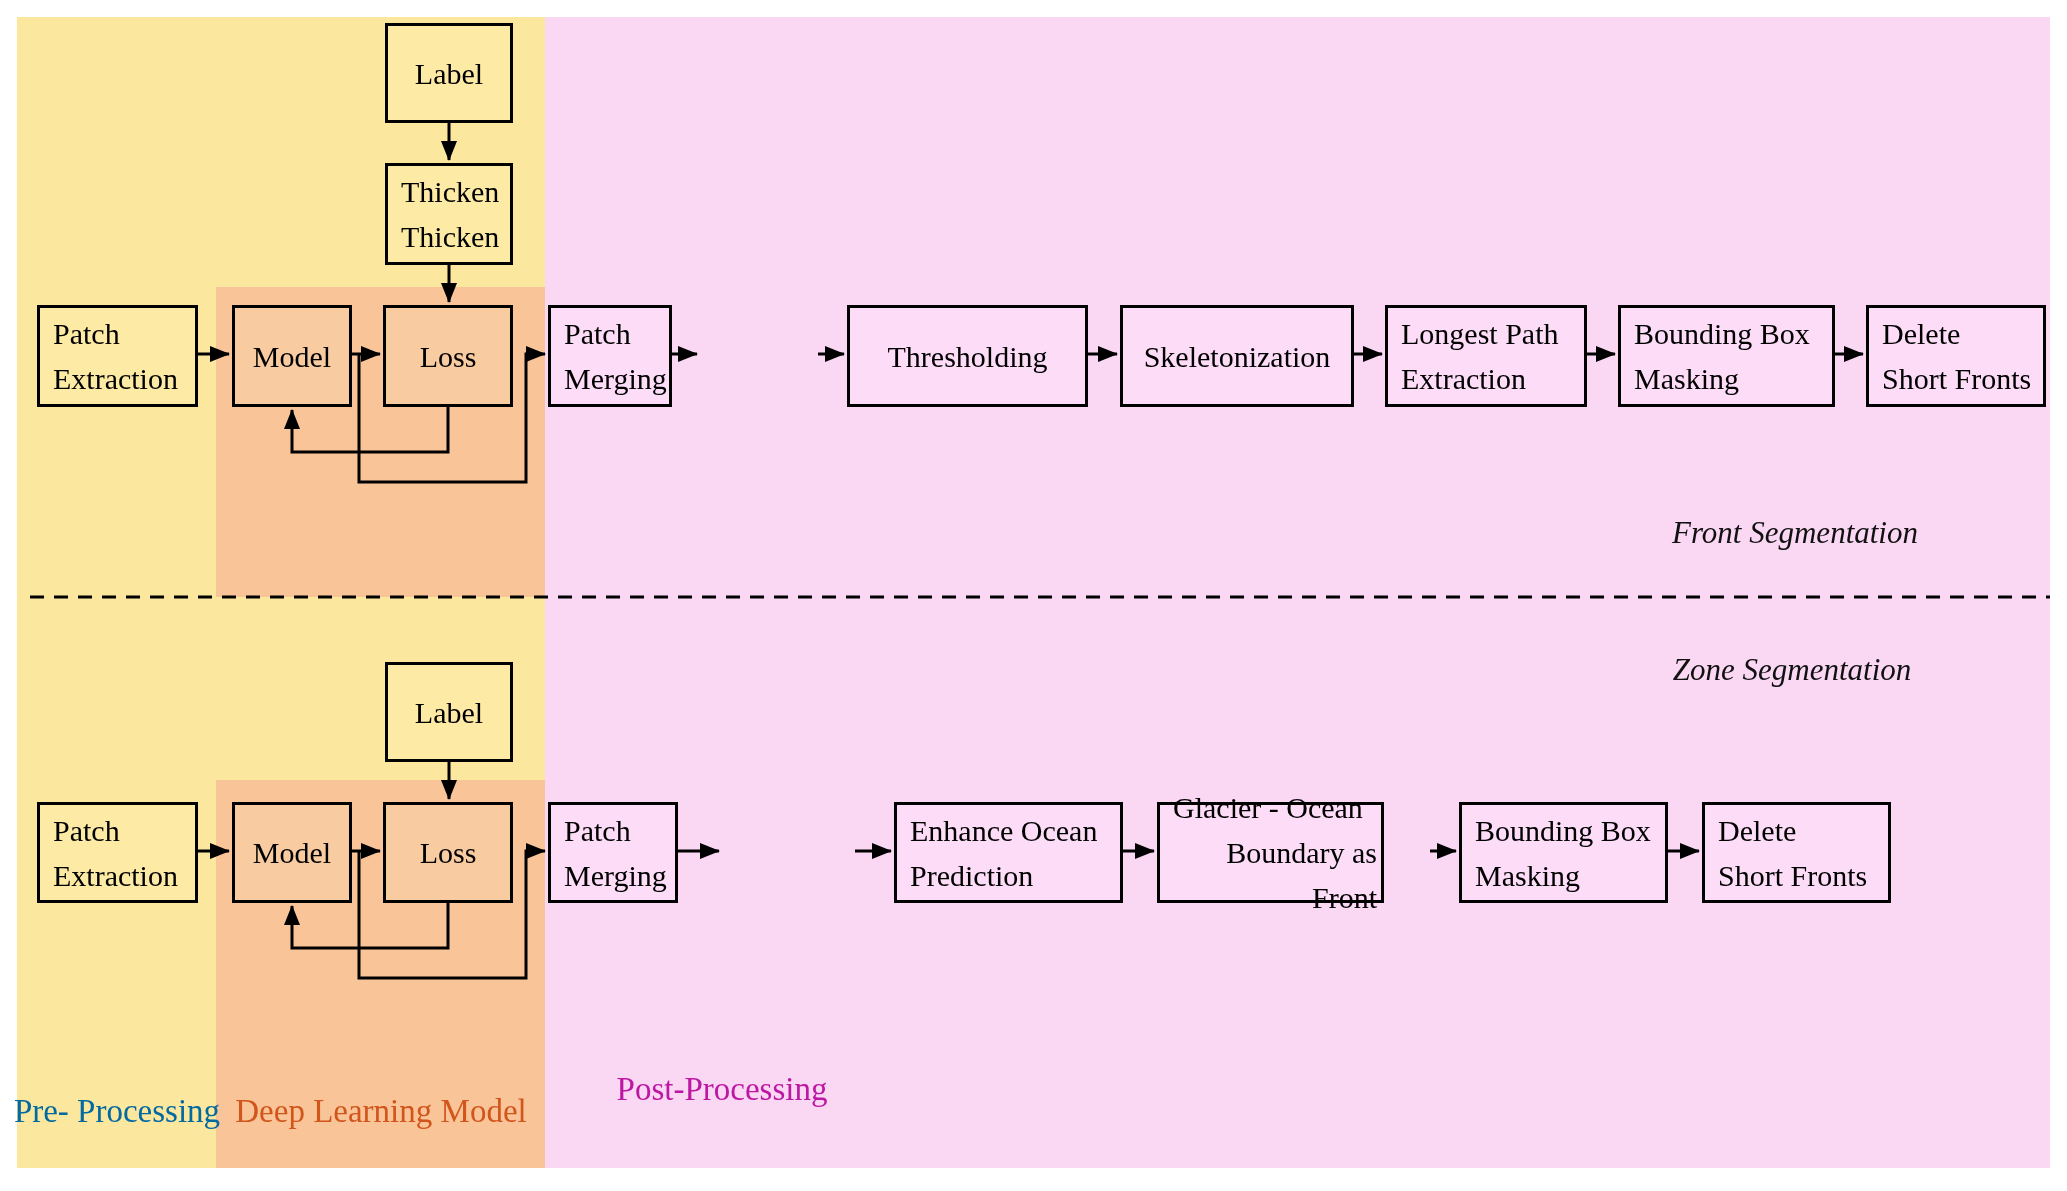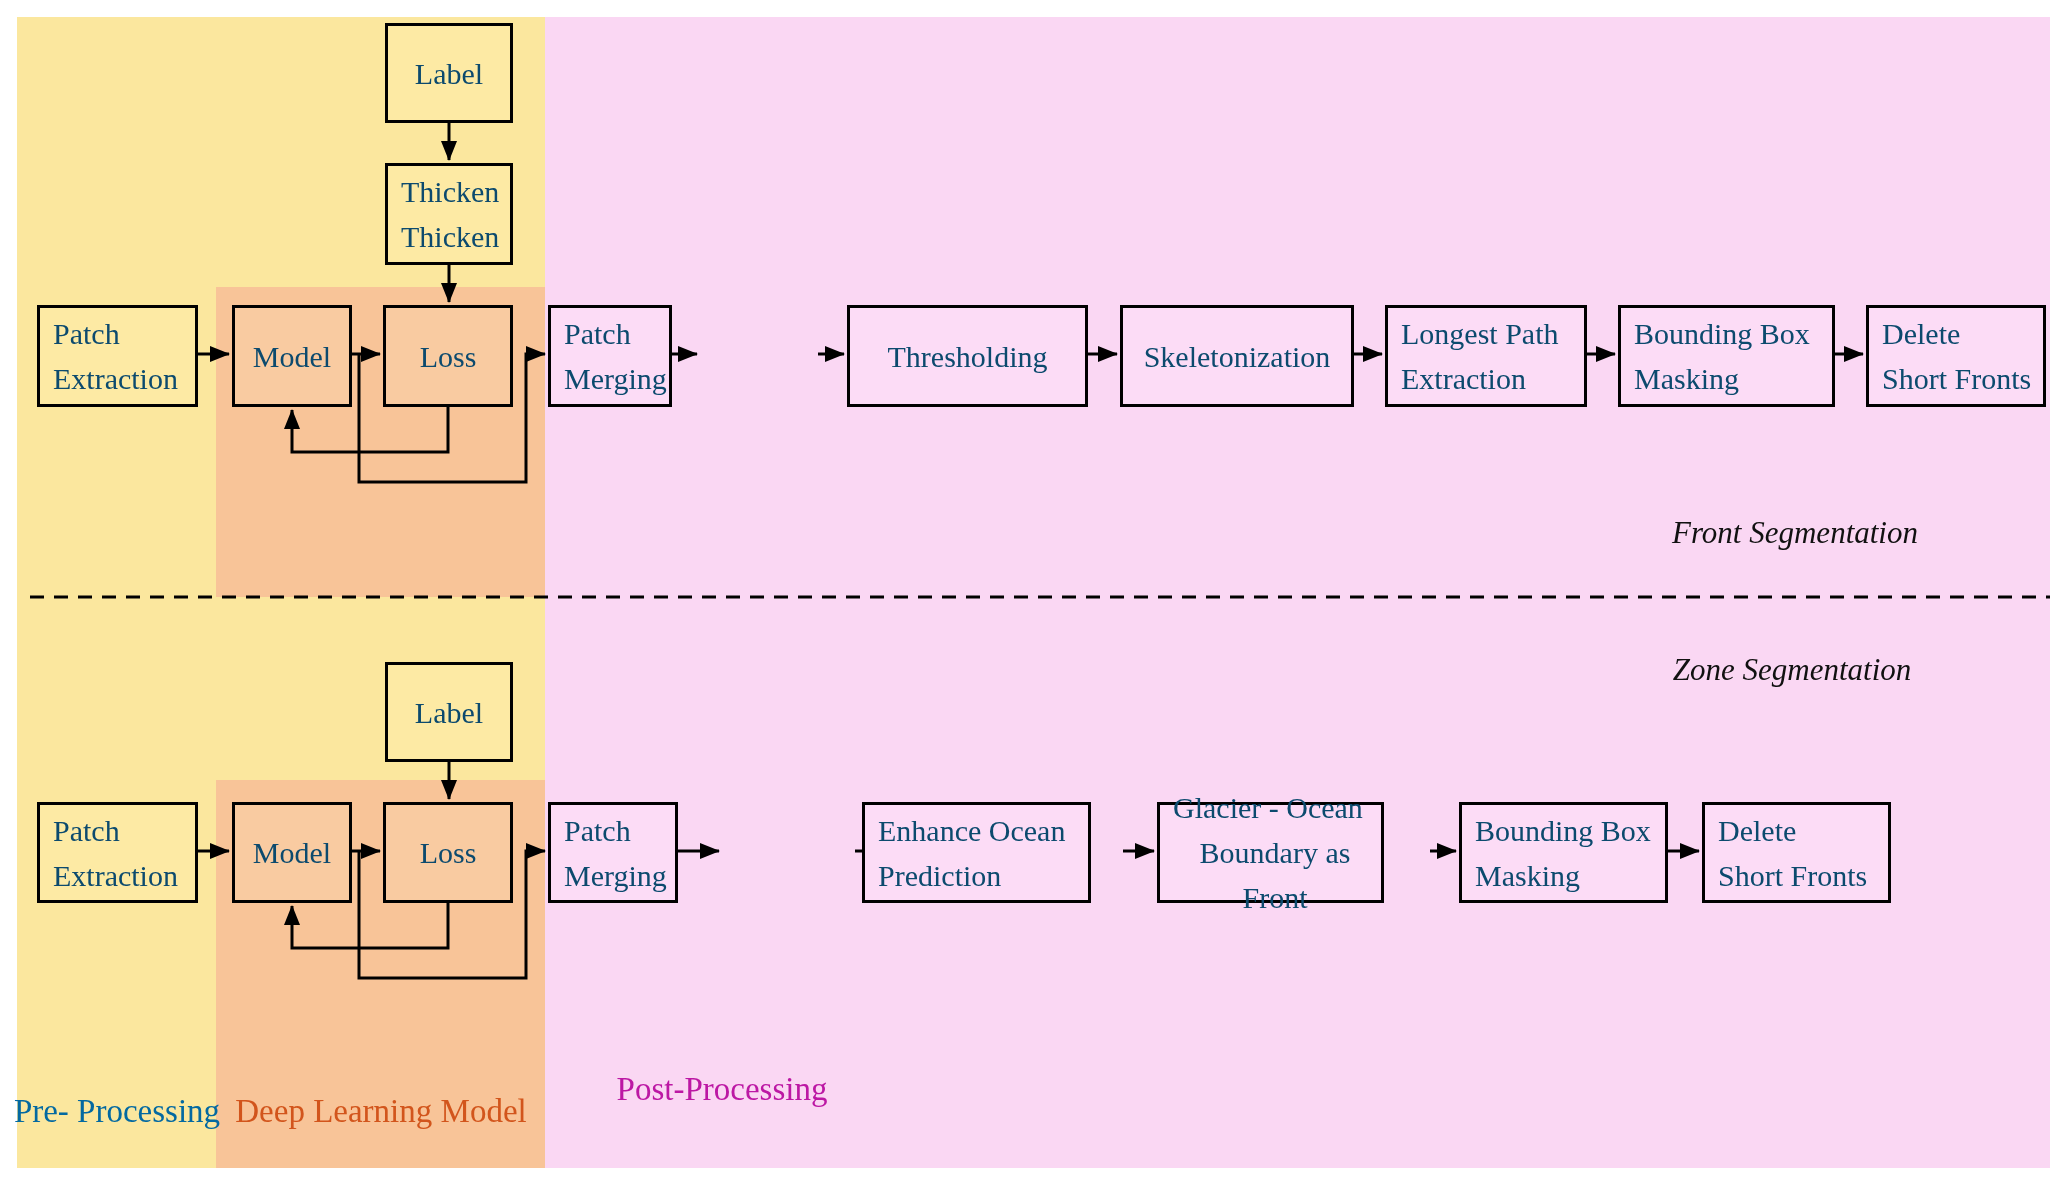--- a/index.html
+++ b/index.html
@@ -1,23 +1,23 @@
 <!DOCTYPE html>
 <html><head>
 <meta charset="utf-8">
 <style>
   html,body{margin:0;padding:0;background:#ffffff;}
   #stage{position:relative;width:2067px;height:1191px;background:#ffffff;overflow:hidden;
          font-family:"Liberation Serif", serif;}
   #bg{position:absolute;left:0;top:0;}
   .box{position:absolute;box-sizing:border-box;border:3px solid #000;display:flex;
-       flex-direction:column;justify-content:center;font-size:30px;color:#0c4a6e;
+       flex-direction:column;justify-content:center;font-size:30px;color:#000000;
        line-height:1.5;}
   .box.center{align-items:center;text-align:center;}
-  .box.left{align-items:flex-start;text-align:center;padding-left:13px;padding-right:4px;}
+  .box.left{align-items:flex-start;text-align:right;padding-left:13px;padding-right:4px;}
   .box span{display:block;}
   .fill-pre{background:#fdeaa4;}
   .fill-dl{background:#f9cba1;}
   .fill-post{background:#fcdcf6;}
   .seclabel{position:absolute;transform:translate(-50%,-50%);font-style:italic;
             font-size:31px;color:#111;white-space:nowrap;}
   .zonelabel{position:absolute;transform:translate(-50%,-50%);font-size:33px;
              text-align:center;line-height:1.32;white-space:nowrap;}
   .zonelabel.pre{color:#0369a1;}
   .zonelabel.dl{color:#d2551c;}
@@ -121,21 +121,21 @@
   <div class="box center fill-dl" style="left:232px;top:802px;width:120px;height:101px">
     <span>Model</span>
   </div>
   <div class="box center fill-dl" style="left:383px;top:802px;width:130px;height:101px">
     <span>Loss</span>
   </div>
   <div class="box left fill-post" style="left:548px;top:802px;width:130px;height:101px">
     <span>Patch</span>
     <span>Merging</span>
   </div>
-  <div class="box left fill-post" style="left:862px;top:802px;width:229px;height:101px">
+  <div class="box left fill-post" style="left:894px;top:802px;width:229px;height:101px">
     <span>Enhance Ocean</span>
     <span>Prediction</span>
   </div>
   <div class="box left fill-post" style="left:1157px;top:802px;width:227px;height:101px">
     <span>Glacier - Ocean</span>
     <span>Boundary as Front</span>
   </div>
   <div class="box left fill-post" style="left:1459px;top:802px;width:209px;height:101px">
     <span>Bounding Box</span>
     <span>Masking</span>

